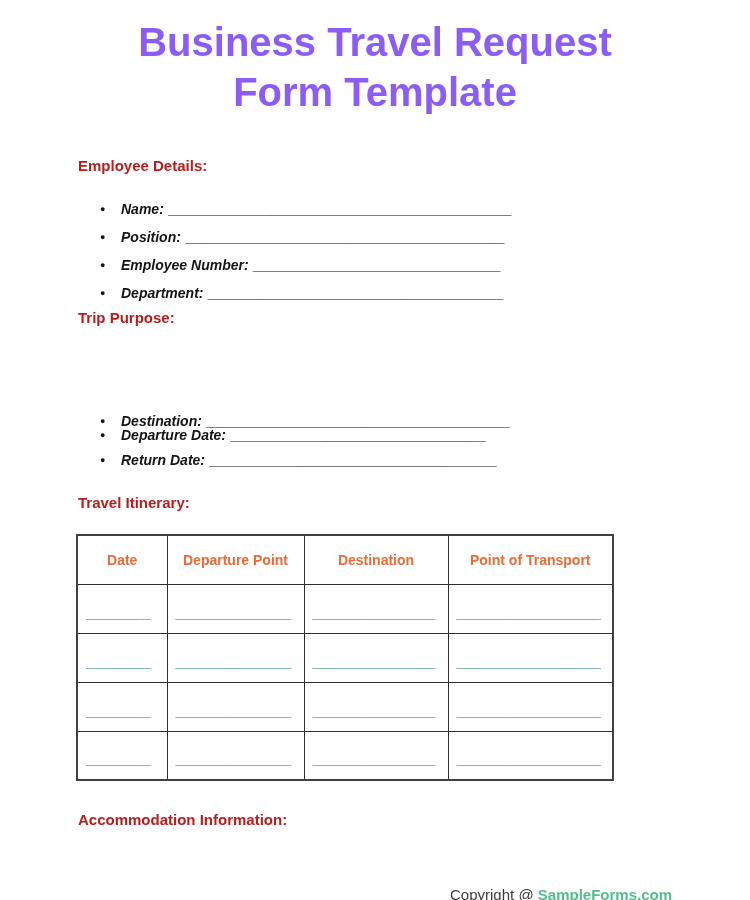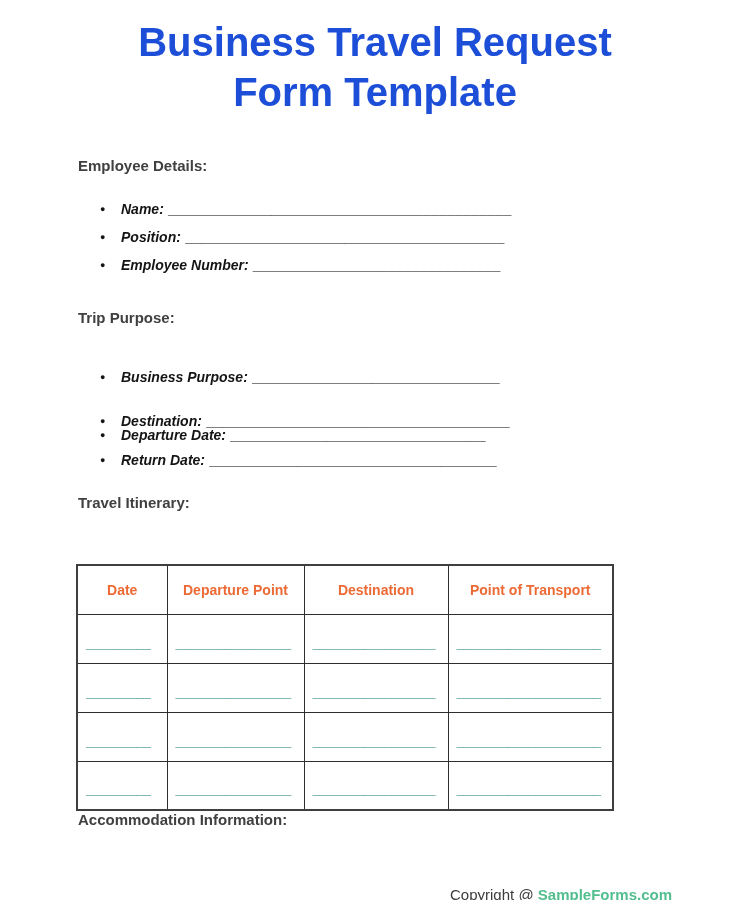--- a/index.html
+++ b/index.html
@@ -16,29 +16,29 @@
   .form-title {
     position: absolute;
     top: 17px;
     left: 50%;
     transform: translateX(-50%);
     width: 560px;
     text-align: center;
     font-size: 40px;
     line-height: 50px;
     font-weight: bold;
-    color: #1d4ed8;
+    color: #8b5cf6;
   }
   .section-heading {
     position: absolute;
     left: 78px;
     font-size: 15px;
     line-height: 17px;
     font-weight: bold;
-    color: #404040;
+    color: #b91c1c;
     white-space: nowrap;
     text-align: center;
   }
   .h-employee { top: 157px; }
   .h-trip { top: 309px; }
   .h-itinerary { top: 494px; }
   .h-accommodation { top: 811px; }
 
   .field-row {
     position: absolute;
@@ -70,21 +70,20 @@
   .trip-3 { top: 452px; }
 
   table.itinerary {
     position: absolute;
     top: 534px;
     left: 76px;
     width: 536px;
     border-collapse: collapse;
     table-layout: fixed;
     border: 2px solid #3f3f3f;
-    margin-top: 30px;
   }
   table.itinerary th, table.itinerary td {
     border: 1.5px solid #2e2e2e;
     overflow: hidden;
     white-space: nowrap;
   }
   table.itinerary th {
     height: 49px;
     font-size: 14px;
     font-weight: bold;
@@ -127,26 +126,26 @@
 
   <div class="field-row emp-0">
     <span class="dot">●</span><span class="lbl">Name:</span><span class="blank">___________________________________________</span>
   </div>
   <div class="field-row emp-1">
     <span class="dot">●</span><span class="lbl">Position:</span><span class="blank">________________________________________</span>
   </div>
   <div class="field-row emp-2">
     <span class="dot">●</span><span class="lbl">Employee Number:</span><span class="blank">_______________________________</span>
   </div>
+  <div class="field-row emp-3">
+    <span class="dot">●</span><span class="lbl">Department:</span><span class="blank">_____________________________________</span>
+  </div>
 
   <div class="section-heading h-trip">Trip Purpose:</div>
 
-  <div class="field-row trip-0">
-    <span class="dot">●</span><span class="lbl">Business Purpose:</span><span class="blank">_______________________________</span>
-  </div>
   <div class="field-row trip-1">
     <span class="dot">●</span><span class="lbl">Destination:</span><span class="blank">______________________________________</span>
   </div>
   <div class="field-row trip-2">
     <span class="dot">●</span><span class="lbl">Departure Date:</span><span class="blank">________________________________</span>
   </div>
   <div class="field-row trip-3">
     <span class="dot">●</span><span class="lbl">Return Date:</span><span class="blank">____________________________________</span>
   </div>
 

